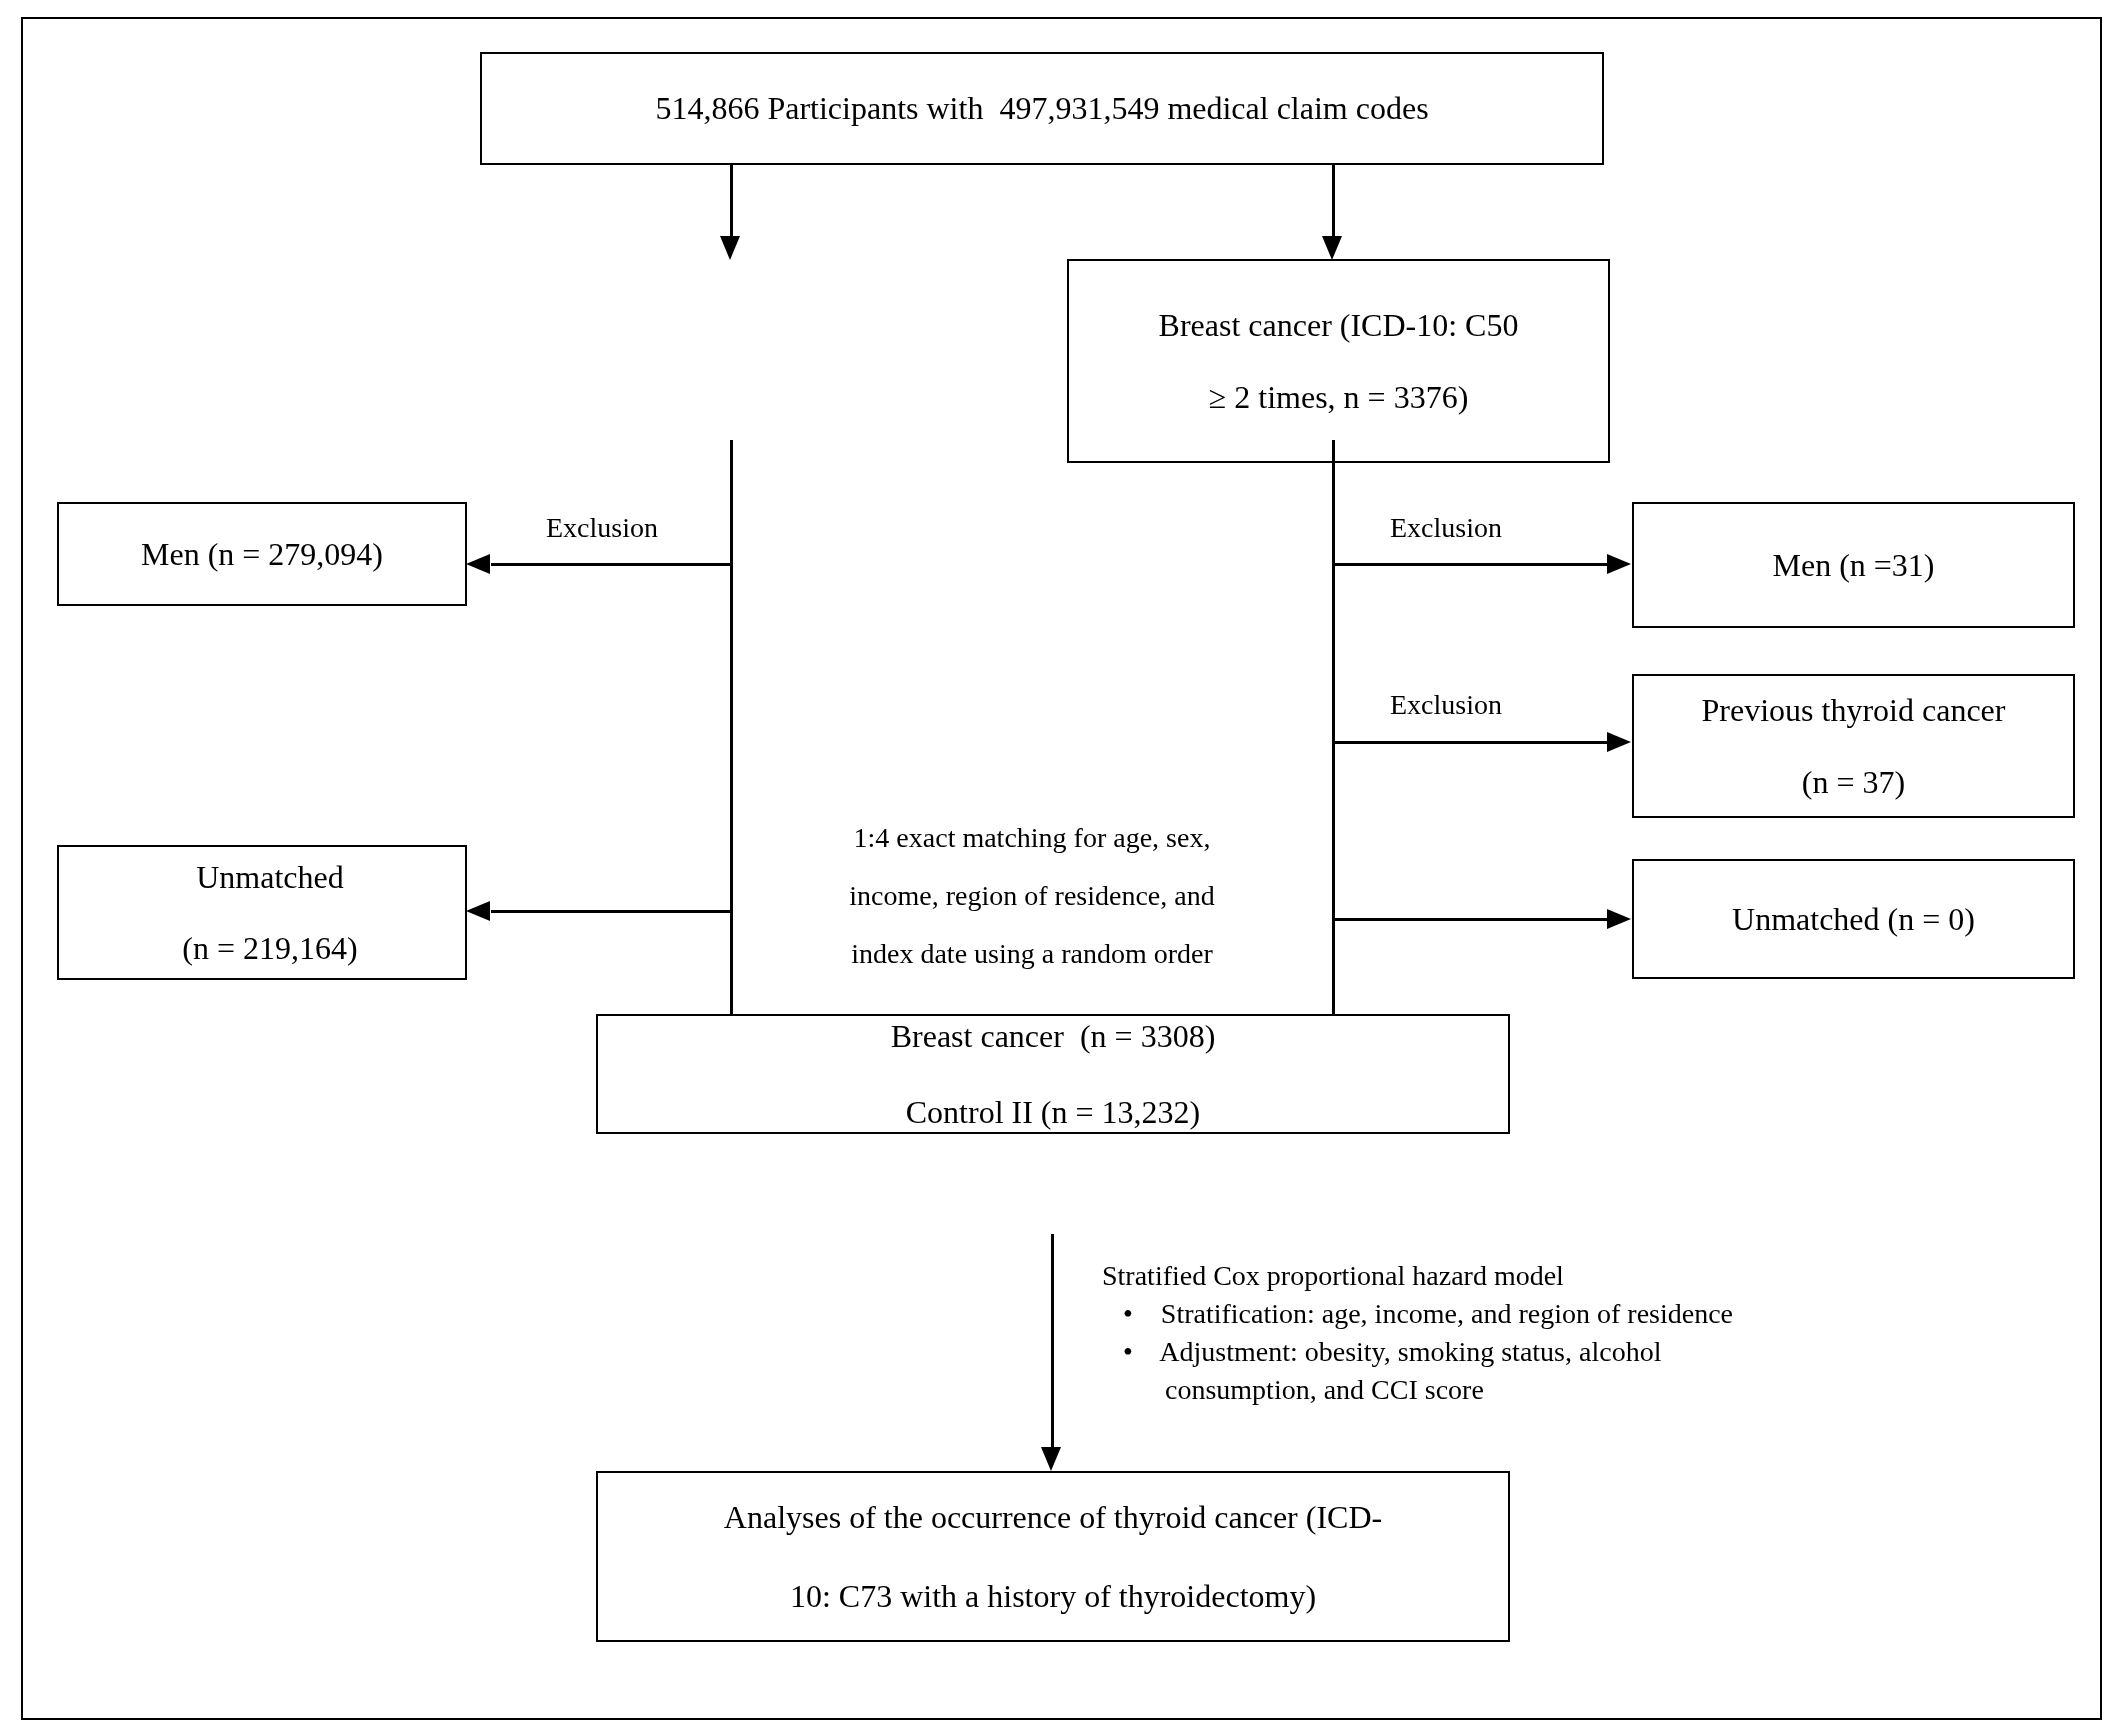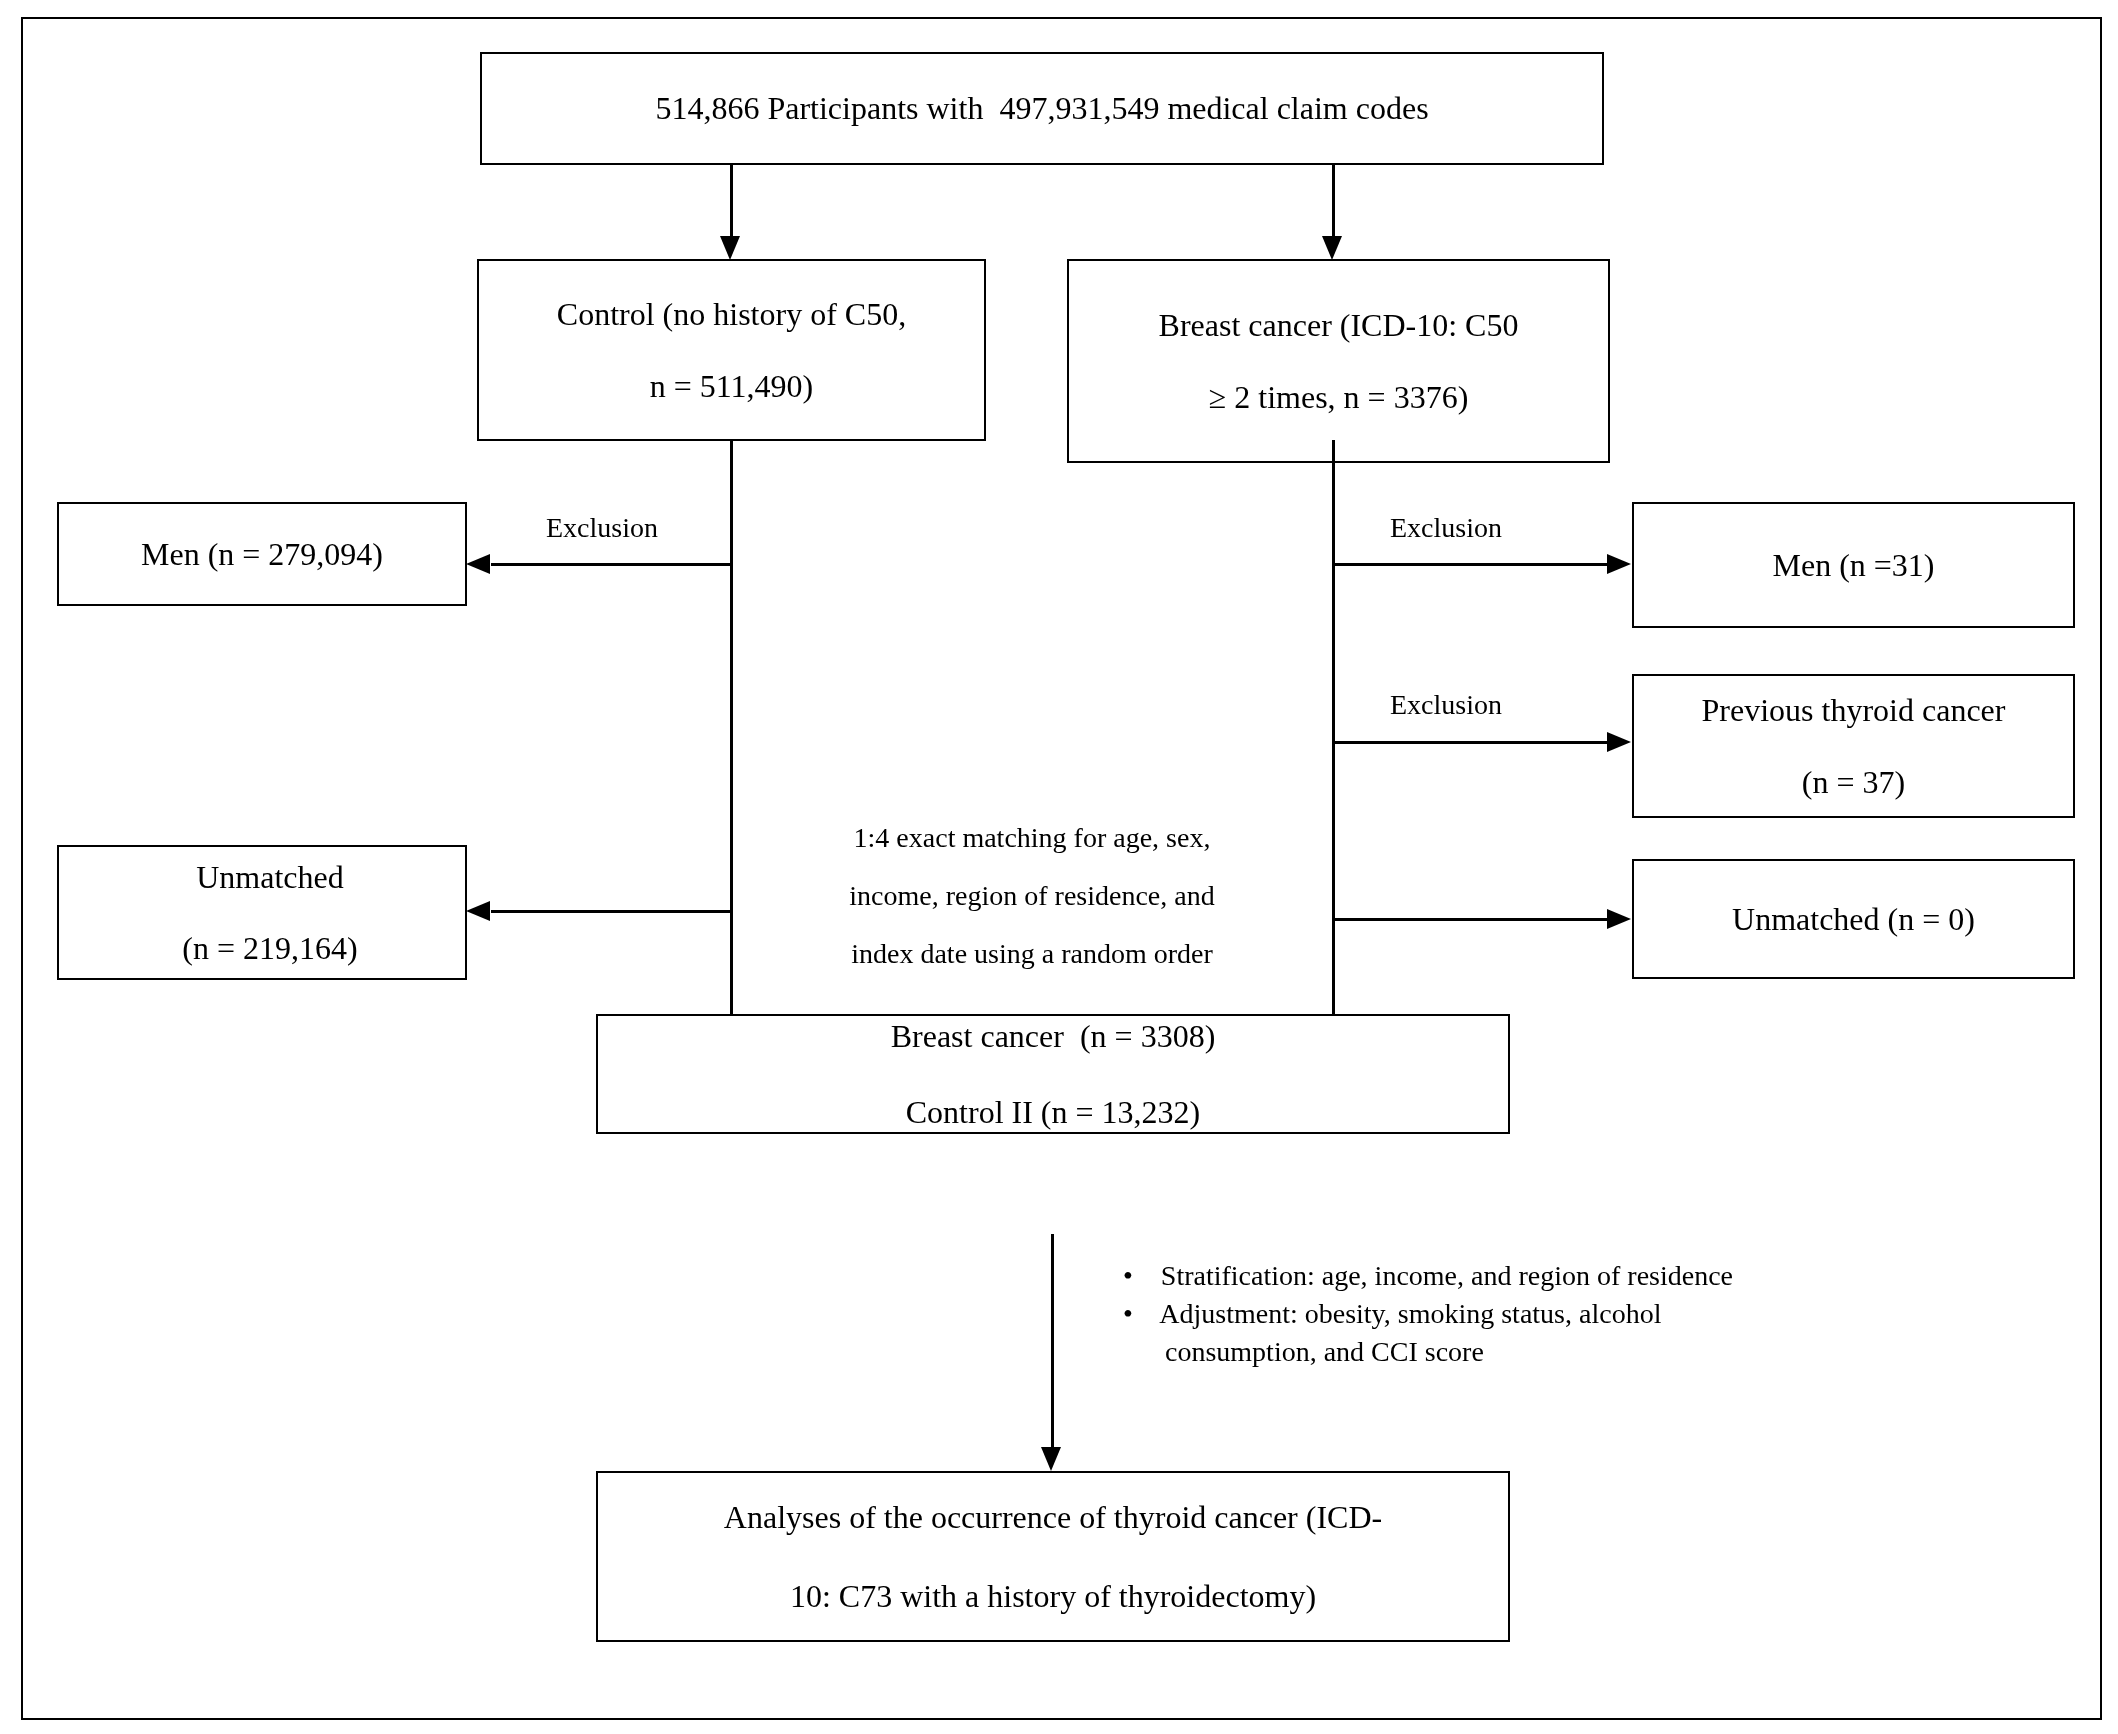--- a/index.html
+++ b/index.html
@@ -75,24 +75,20 @@
   <div class="box" style="left:480px;top:52px;width:1124px;height:113px;">
     <div class="line">514,866 Participants with  497,931,549 medical claim codes</div>
   </div>
 
   <div class="vline" style="left:730px;top:165px;height:72px;"></div>
   <div class="arr-down" style="left:720px;top:236px;"></div>
 
   <div class="vline" style="left:1332px;top:165px;height:72px;"></div>
   <div class="arr-down" style="left:1322px;top:236px;"></div>
 
-  <div class="box" style="left:477px;top:259px;width:509px;height:182px;">
-    <div class="line">Control (no history of C50,</div>
-    <div class="line">n = 511,490)</div>
-  </div>
 
   <div class="box" style="left:1067px;top:259px;width:543px;height:204px;">
     <div class="line">Breast cancer (ICD-10: C50</div>
     <div class="line">≥ 2 times, n = 3376)</div>
   </div>
 
   <div class="vline" style="left:730px;top:440px;height:610px;"></div>
   <div class="arr-down" style="left:720px;top:1049px;"></div>
 
   <div class="vline" style="left:1332px;top:440px;height:610px;"></div>
@@ -141,20 +137,21 @@
 
   <div class="box" style="left:596px;top:1014px;width:914px;height:120px;row-gap:37px;">
     <div class="line">Breast cancer  (n = 3308)</div>
     <div class="line">Control II (n = 13,232)</div>
   </div>
 
   <div class="vline" style="left:1051px;top:1234px;height:213px;"></div>
   <div class="arr-down" style="left:1041px;top:1447px;"></div>
 
   <div class="cox" style="left:1102px;top:1257px;">
+    <div>Stratified Cox proportional hazard model</div>
     <div class="indent-bullet">•    Stratification: age, income, and region of residence</div>
     <div class="indent-bullet">•    Adjustment: obesity, smoking status, alcohol</div>
     <div class="indent-cont">consumption, and CCI score</div>
   </div>
 
   <div class="box" style="left:596px;top:1471px;width:914px;height:171px;row-gap:40px;">
     <div class="line">Analyses of the occurrence of thyroid cancer (ICD-</div>
     <div class="line">10: C73 with a history of thyroidectomy)</div>
   </div>
 

